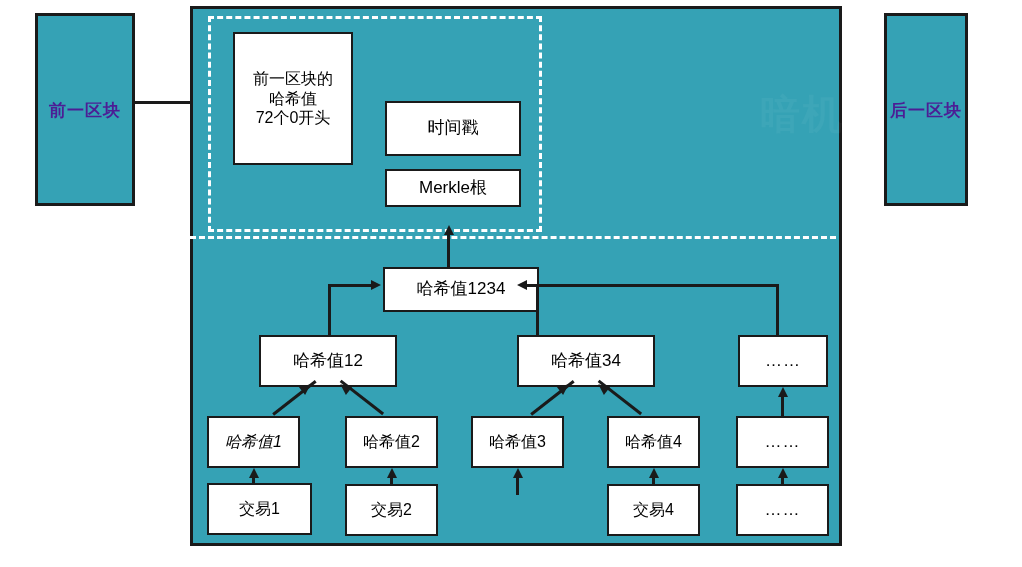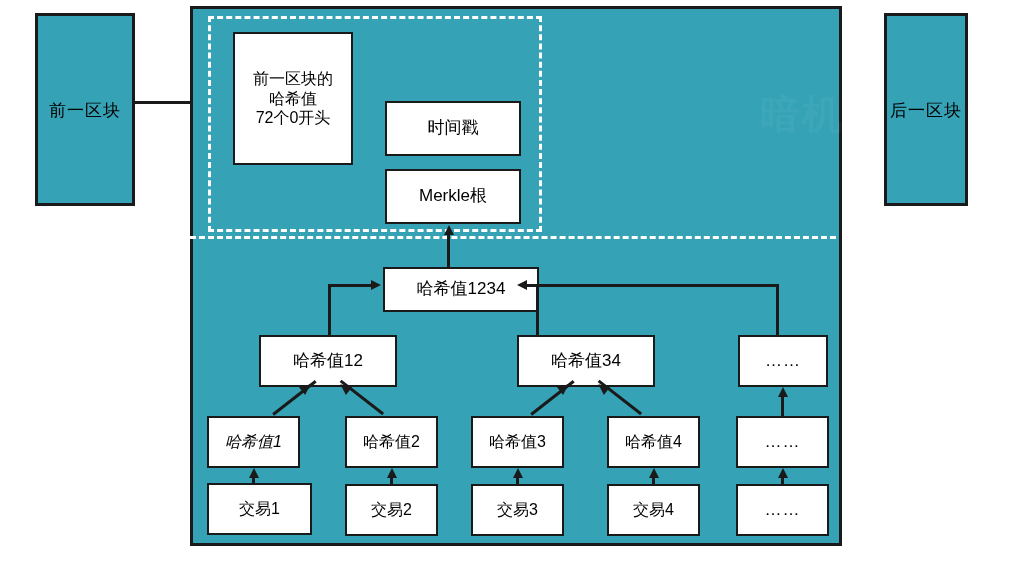--- a/index.html
+++ b/index.html
@@ -5,22 +5,22 @@
   html,body{margin:0;padding:0;background:#ffffff;}
   body{width:1022px;height:567px;position:relative;overflow:hidden;
        font-family:"Liberation Sans","DejaVu Sans",sans-serif;}
 
   #canvas{position:absolute;left:0;top:0;width:1022px;height:567px;}
 
   
   .teal-block{position:absolute;background:#35a2b5;border:3px solid #1a1a1a;
               box-sizing:border-box;}
   .teal-block .tb-label{position:absolute;left:0;right:0;top:50%;
-              transform:translateY(-50%);text-align:center;color:#000000;
-              font-size:17px;font-weight:normal;letter-spacing:1px;}
+              transform:translateY(-50%);text-align:center;color:#4c1d95;
+              font-size:17px;font-weight:bold;letter-spacing:1px;}
 
   #prev-block{left:35px;top:13px;width:100px;height:193px;}
   #next-block{left:884px;top:13px;width:84px;height:193px;}
 
   #main-block{position:absolute;left:190px;top:6px;width:652px;height:540px;
               background:#35a2b5;border:3px solid #1a1a1a;box-sizing:border-box;}
 
   
   #watermark{position:absolute;left:560px;top:55px;width:140px;height:100px;
              color:rgba(255,255,255,0.045);font-size:40px;font-weight:bold;
@@ -85,21 +85,21 @@
 
     <div class="node" style="left:32px;top:23px;width:120px;height:133px;margin-left:8px;">
       <span class="nl">前一区块的
 哈希值
 72个0开头</span>
     </div>
 
     <div class="node big" style="left:192px;top:92px;width:136px;height:55px;">
       <span class="nl">时间戳</span>
     </div>
-    <div class="node big" style="left:192px;top:160px;width:136px;height:55px;">
+    <div class="node big" style="left:192px;top:160px;width:136px;height:38px;">
       <span class="nl">Merkle根</span>
     </div>
 
     <div class="ln v" style="left:254px;top:226px;height:33px;"></div>
     <div class="arrowhead ah-up" style="left:250.5px;top:216px;"></div>
 
     <div class="node big" style="left:190px;top:258px;width:156px;height:45px;">
       <span class="nl">哈希值1234</span>
     </div>
 
@@ -161,23 +161,20 @@
     <div class="arrowhead ah-up" style="left:455.5px;top:459px;"></div>
     <div class="ln v" style="left:588px;top:469px;height:17px;"></div>
     <div class="arrowhead ah-up" style="left:584.5px;top:459px;"></div>
 
     <div class="node" style="left:14px;top:474px;width:105px;height:52px;">
       <span class="nl">交易1</span>
     </div>
     <div class="node" style="left:152px;top:475px;width:93px;height:52px;">
       <span class="nl">交易2</span>
     </div>
-    <div class="node" style="left:278px;top:475px;width:93px;height:52px;">
-      <span class="nl">交易3</span>
-    </div>
     <div class="node" style="left:414px;top:475px;width:93px;height:52px;">
       <span class="nl">交易4</span>
     </div>
     <div class="node dots" style="left:543px;top:475px;width:93px;height:52px;">
       <span class="nl">……</span>
     </div>
 
   </div>
 </div>
 

